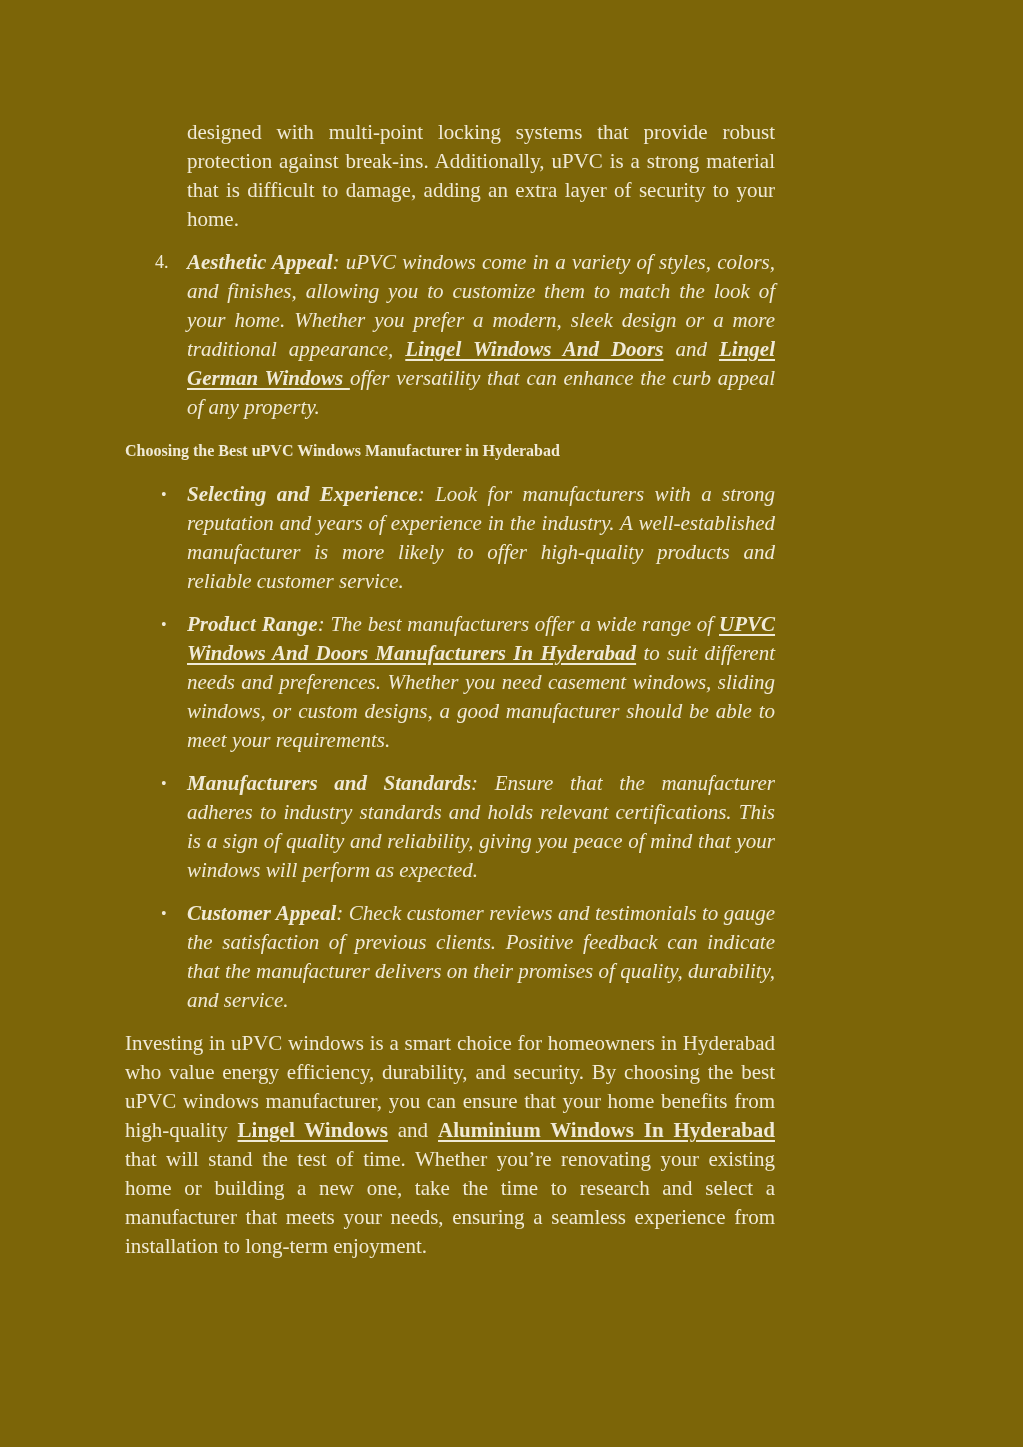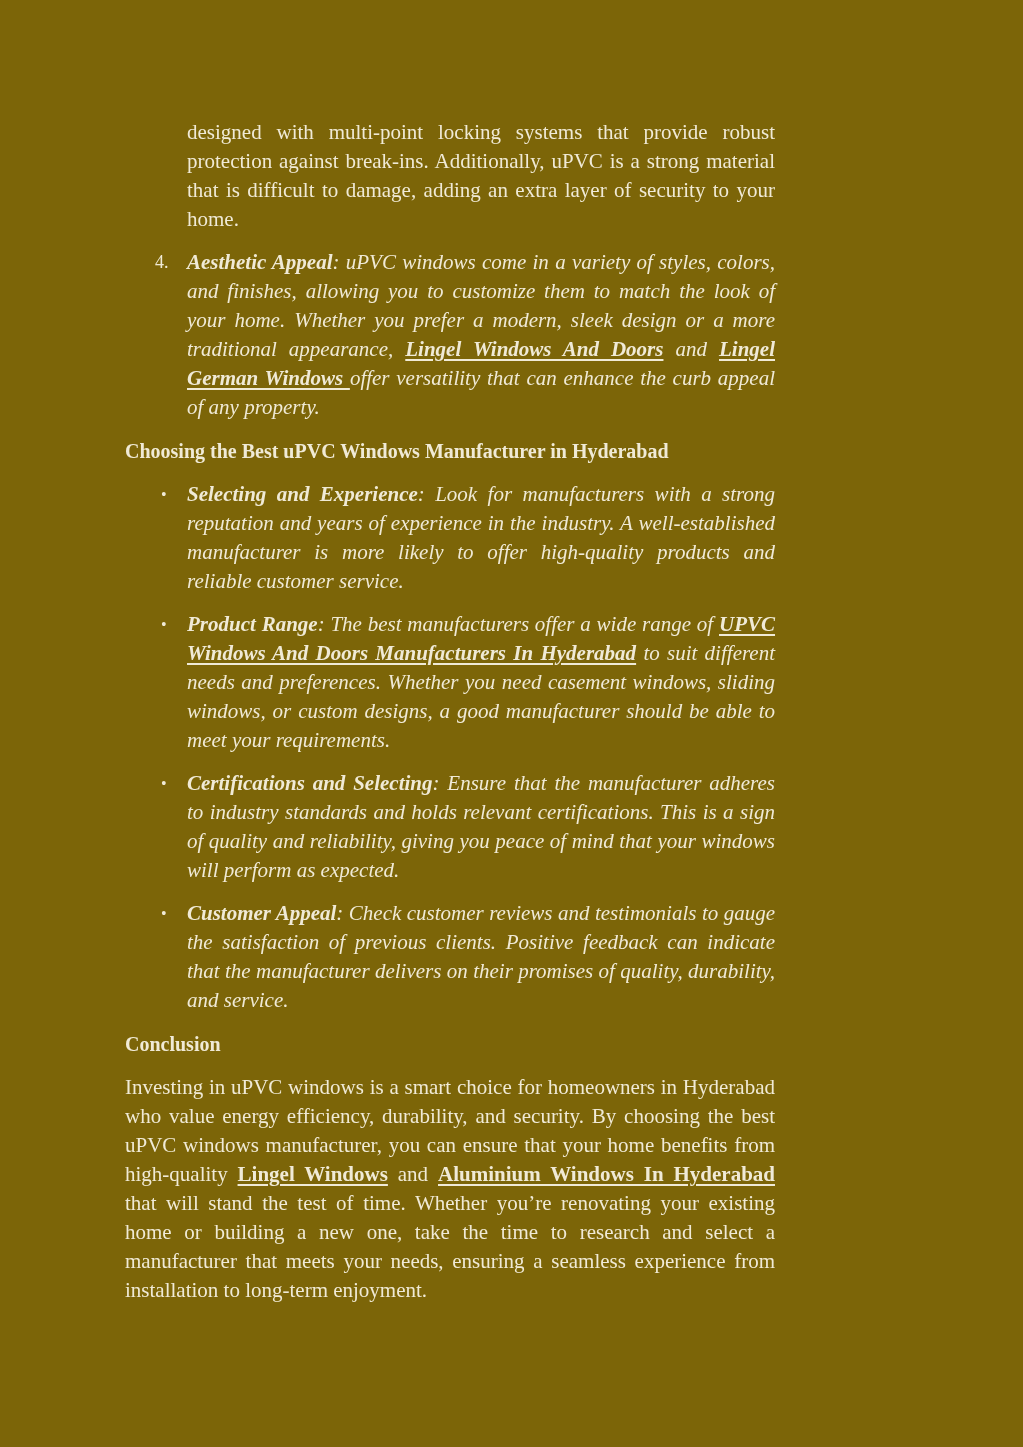--- a/index.html
+++ b/index.html
@@ -47,21 +47,21 @@
   }
   .li-text{
     flex:1 1 auto;
     text-align:justify;
     font-style:italic;
   }
   .lead{
     font-weight:bold;
   }
   .heading{
-    font-size:20px;
+    font-size:16px;
     line-height:30px;
     font-weight:bold;
     margin:0 0 14px 0;
     text-align:left;
   }
   a.doclink{
     color:inherit;
     font-weight:bold;
     text-decoration:underline;
     text-underline-offset:3px;
@@ -88,25 +88,24 @@
     <div class="li-text"><span class="lead">Selecting and Experience</span><span>: Look for manufacturers with a strong reputation and years of experience in the industry. A well-established manufacturer is more likely to offer high-quality products and reliable customer service.</span></div>
   </div>
 
   <div class="list-row">
     <span class="marker bullet">•</span>
     <div class="li-text"><span class="lead">Product Range</span><span>: The best manufacturers offer a wide range of </span><a class="doclink" href="#">UPVC Windows And Doors Manufacturers In Hyderabad</a><span> to suit different needs and preferences. Whether you need casement windows, sliding windows, or custom designs, a good manufacturer should be able to meet your requirements.</span></div>
   </div>
 
   <div class="list-row">
     <span class="marker bullet">•</span>
-    <div class="li-text"><span class="lead">Certifications and Selecting</span><span>: Ensure that the manufacturer adheres to industry standards and holds relevant certifications. This is a sign of quality and reliability, giving you peace of mind that your windows will perform as expected.</span></div>
+    <div class="li-text"><span class="lead">Manufacturers and Standards</span><span>: Ensure that the manufacturer adheres to industry standards and holds relevant certifications. This is a sign of quality and reliability, giving you peace of mind that your windows will perform as expected.</span></div>
   </div>
 
   <div class="list-row">
     <span class="marker bullet">•</span>
     <div class="li-text"><span class="lead">Customer Appeal</span><span>: Check customer reviews and testimonials to gauge the satisfaction of previous clients. Positive feedback can indicate that the manufacturer delivers on their promises of quality, durability, and service.</span></div>
   </div>
 
-  <h2 class="heading">Conclusion</h2>
 
   <p class="block"><span>Investing in uPVC windows is a smart choice for homeowners in Hyderabad who value energy efficiency, durability, and security. By choosing the best uPVC windows manufacturer, you can ensure that your home benefits from high-quality </span><a class="doclink" href="#">Lingel Windows</a><span> and </span><a class="doclink" href="#">Aluminium Windows In Hyderabad</a><span> that will stand the test of time. Whether you’re renovating your existing home or building a new one, take the time to research and select a manufacturer that meets your needs, ensuring a seamless experience from installation to long-term enjoyment.</span></p>
 
 </div>
 
 </body></html>

